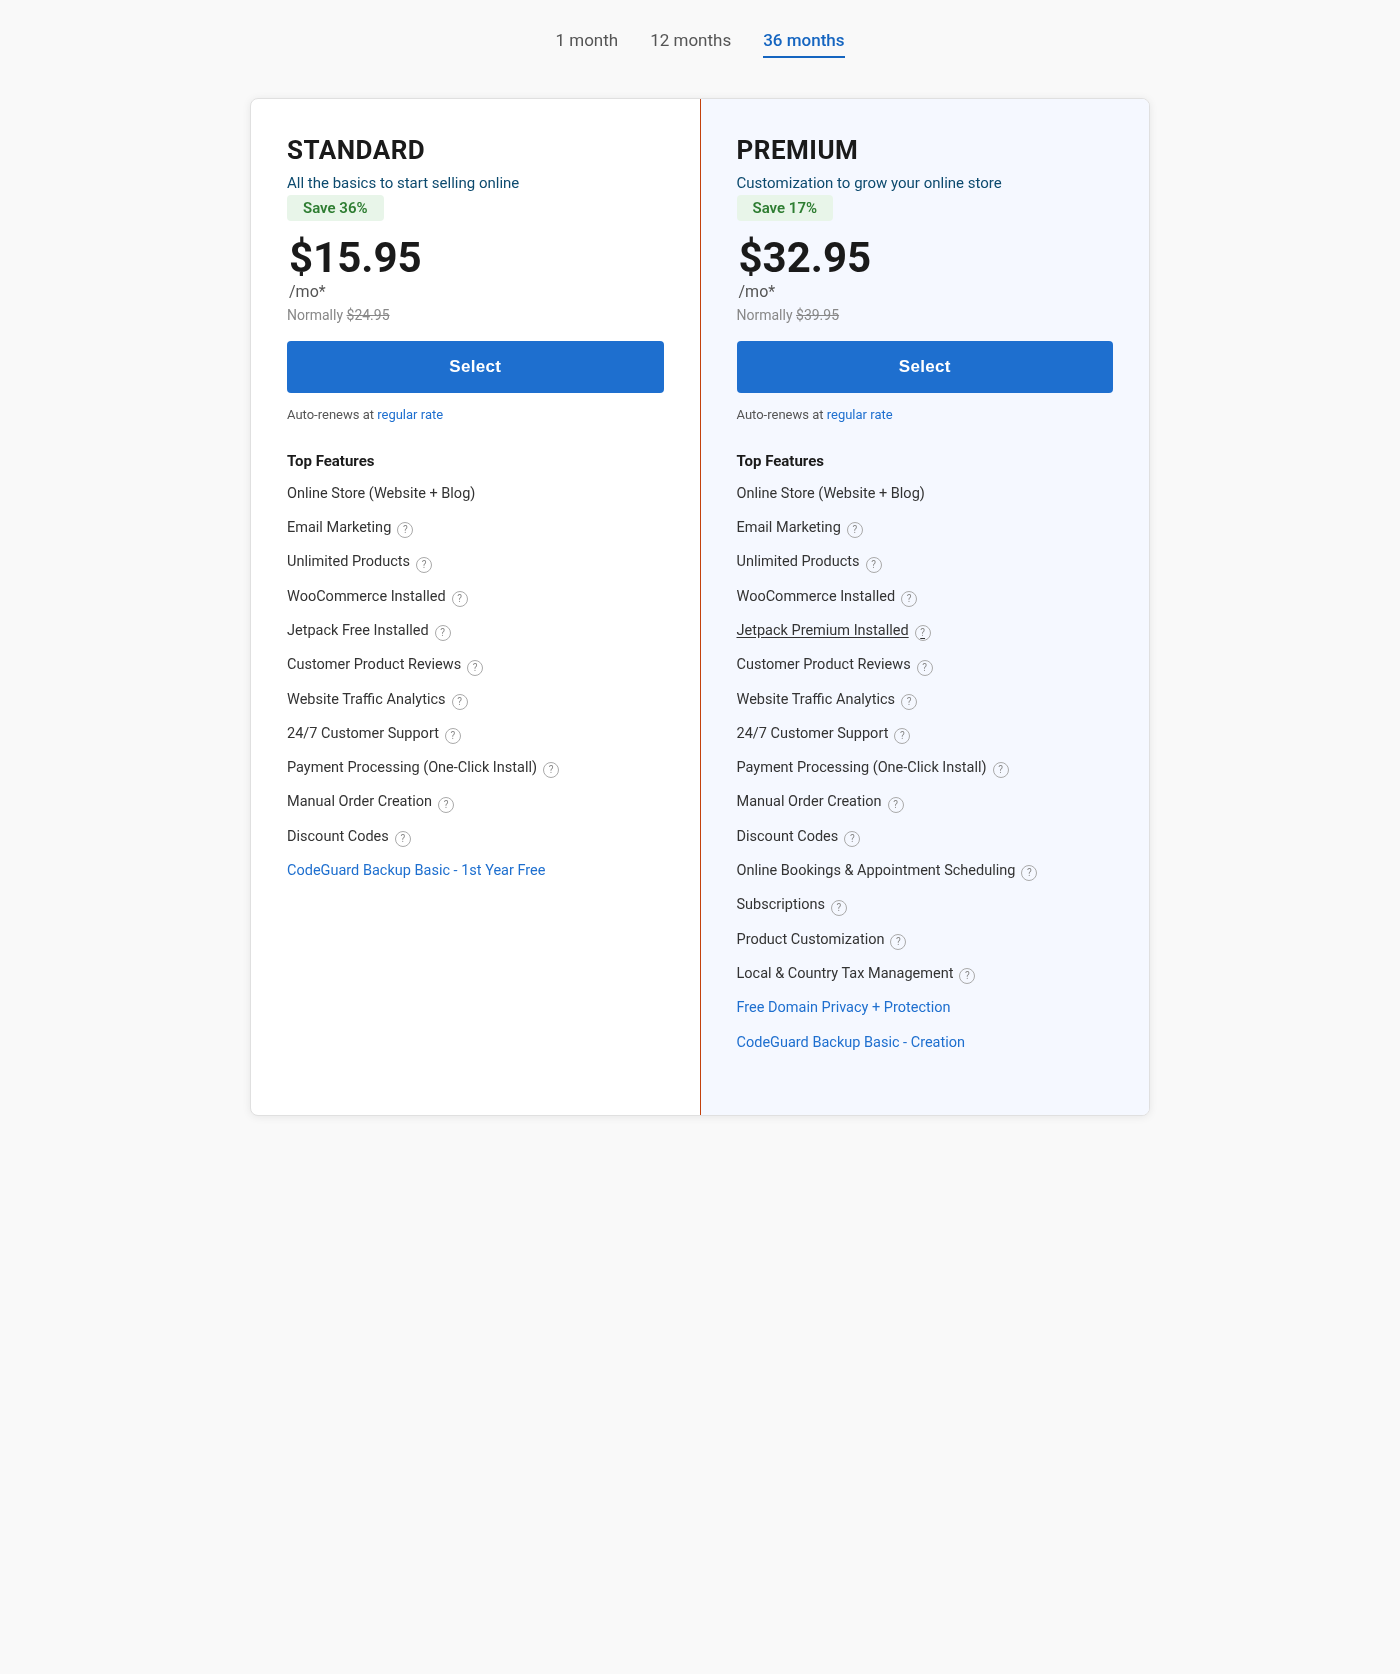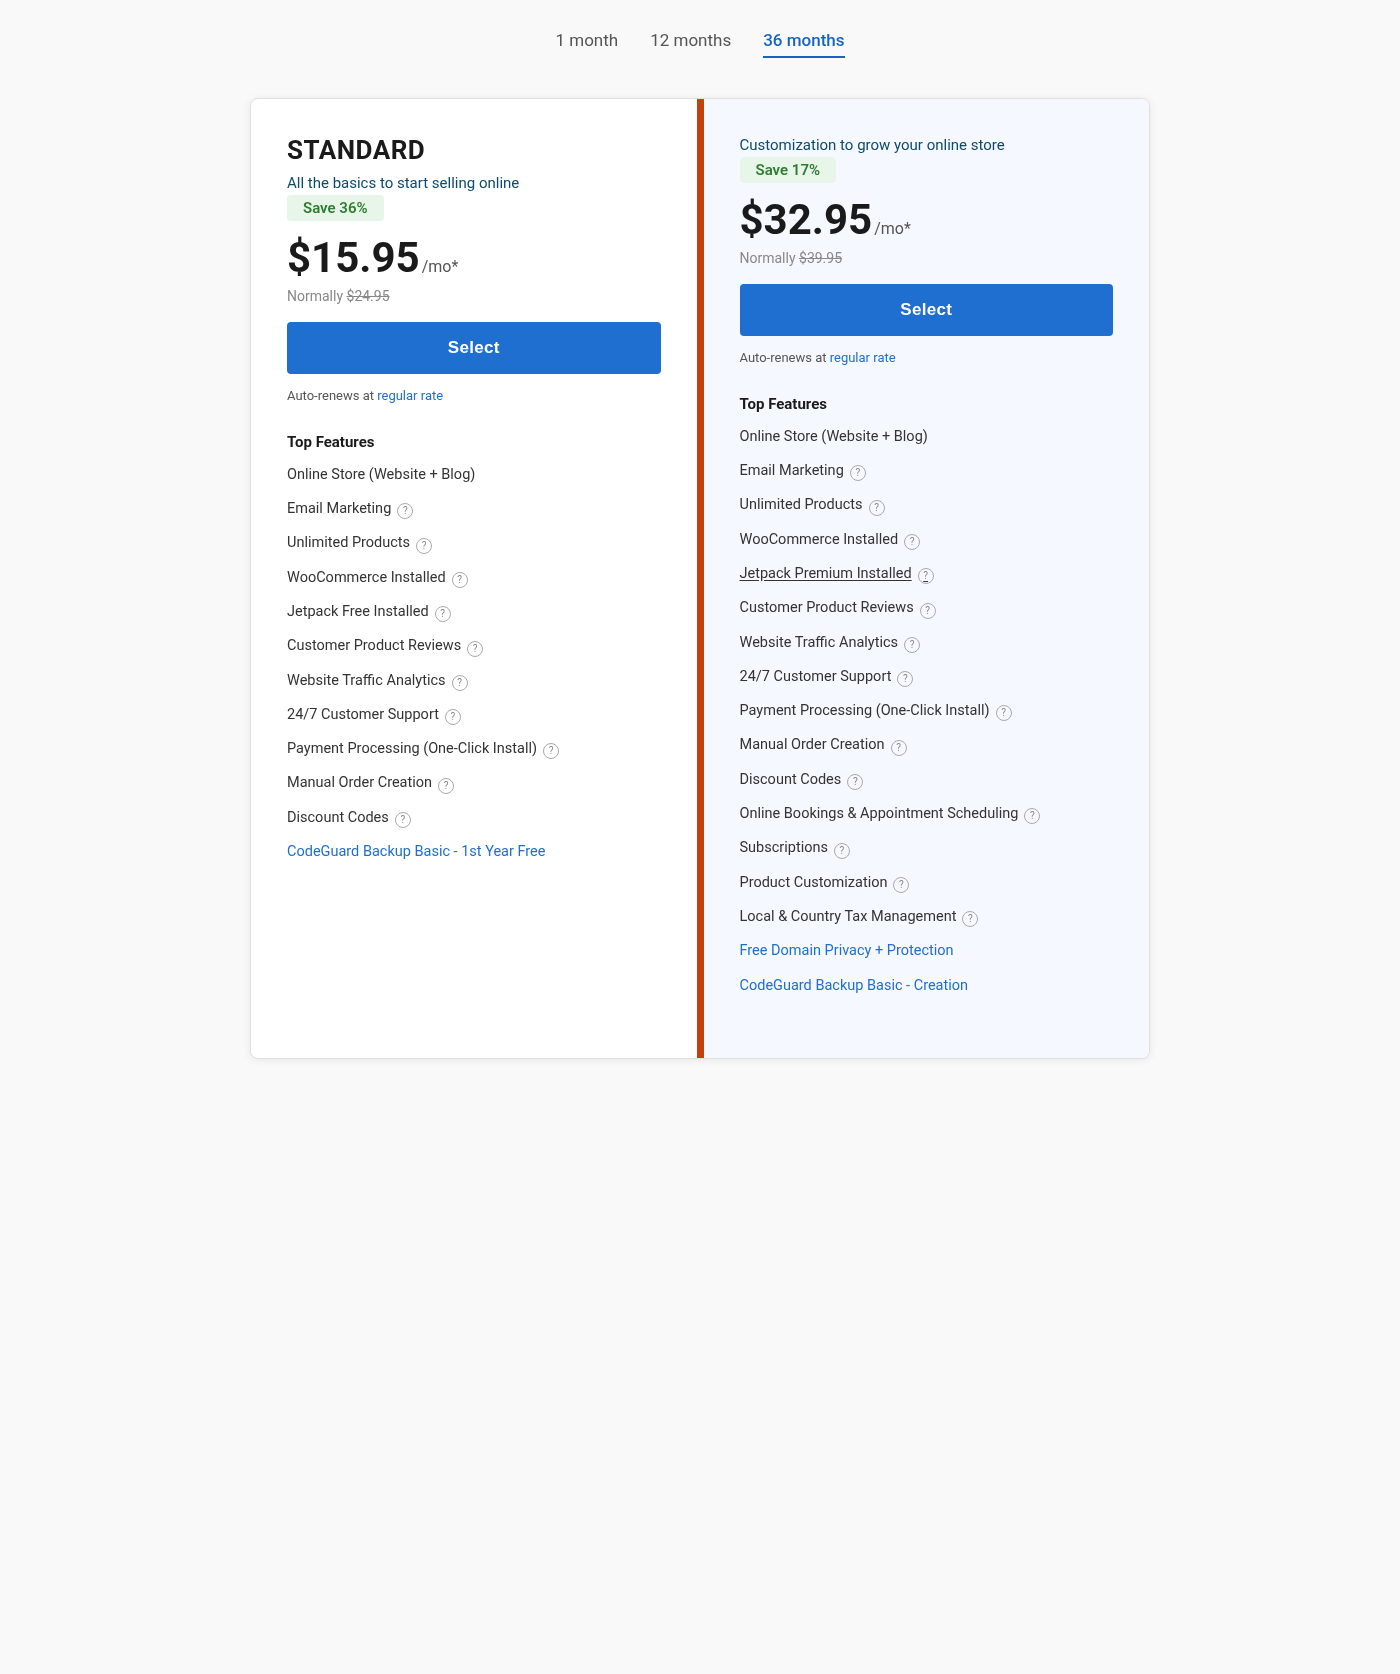--- a/index.html
+++ b/index.html
@@ -47,21 +47,21 @@
       border: 1px solid #e0e0e0;
       overflow: hidden;
     }
 
     .plan-card {
       flex: 1;
       padding: 36px 36px 48px;
       position: relative;
     }
     .plan-card.standard {
-      border-right: 7px solid #c2410c;
+      border-right: 1px solid #c2410c;
     }
     .plan-card.premium {
       background: #f5f8ff;
     }
 
     
     .plan-name {
       font-size: 26px;
       font-weight: 700;
       color: #1a1a1a;
@@ -85,20 +85,21 @@
       padding: 4px 16px;
       border-radius: 4px;
       margin-bottom: 12px;
     }
 
     
     .price-row {
       display: flex;
       align-items: baseline;
       margin-bottom: 6px;
+      flex-direction: column;
     }
     .price-amount {
       font-size: 42px;
       font-weight: 700;
       color: #1a1a1a;
     }
     .price-period {
       font-size: 16px;
       color: #555;
       margin-left: 2px;
@@ -251,20 +252,21 @@
           <span>Discount Codes</span>
           <span class="help-icon">?</span>
         </div>
         <div class="feature-item link-feature">
           <span>CodeGuard Backup Basic - 1st Year Free</span>
         </div>
       </div>
   </div>
 
   <div class="plan-card premium">
+    <div class="plan-name">PREMIUM</div>
     <div class="plan-description">Customization to grow your online store</div>
     <div class="save-badge">Save 17%</div>
     <div class="price-row">
       <span class="price-amount">$32.95</span>
       <span class="price-period">/mo*</span>
     </div>
     <div class="price-normal">
       Normally <s>$39.95</s>
     </div>
     <button class="select-btn">Select</button>

